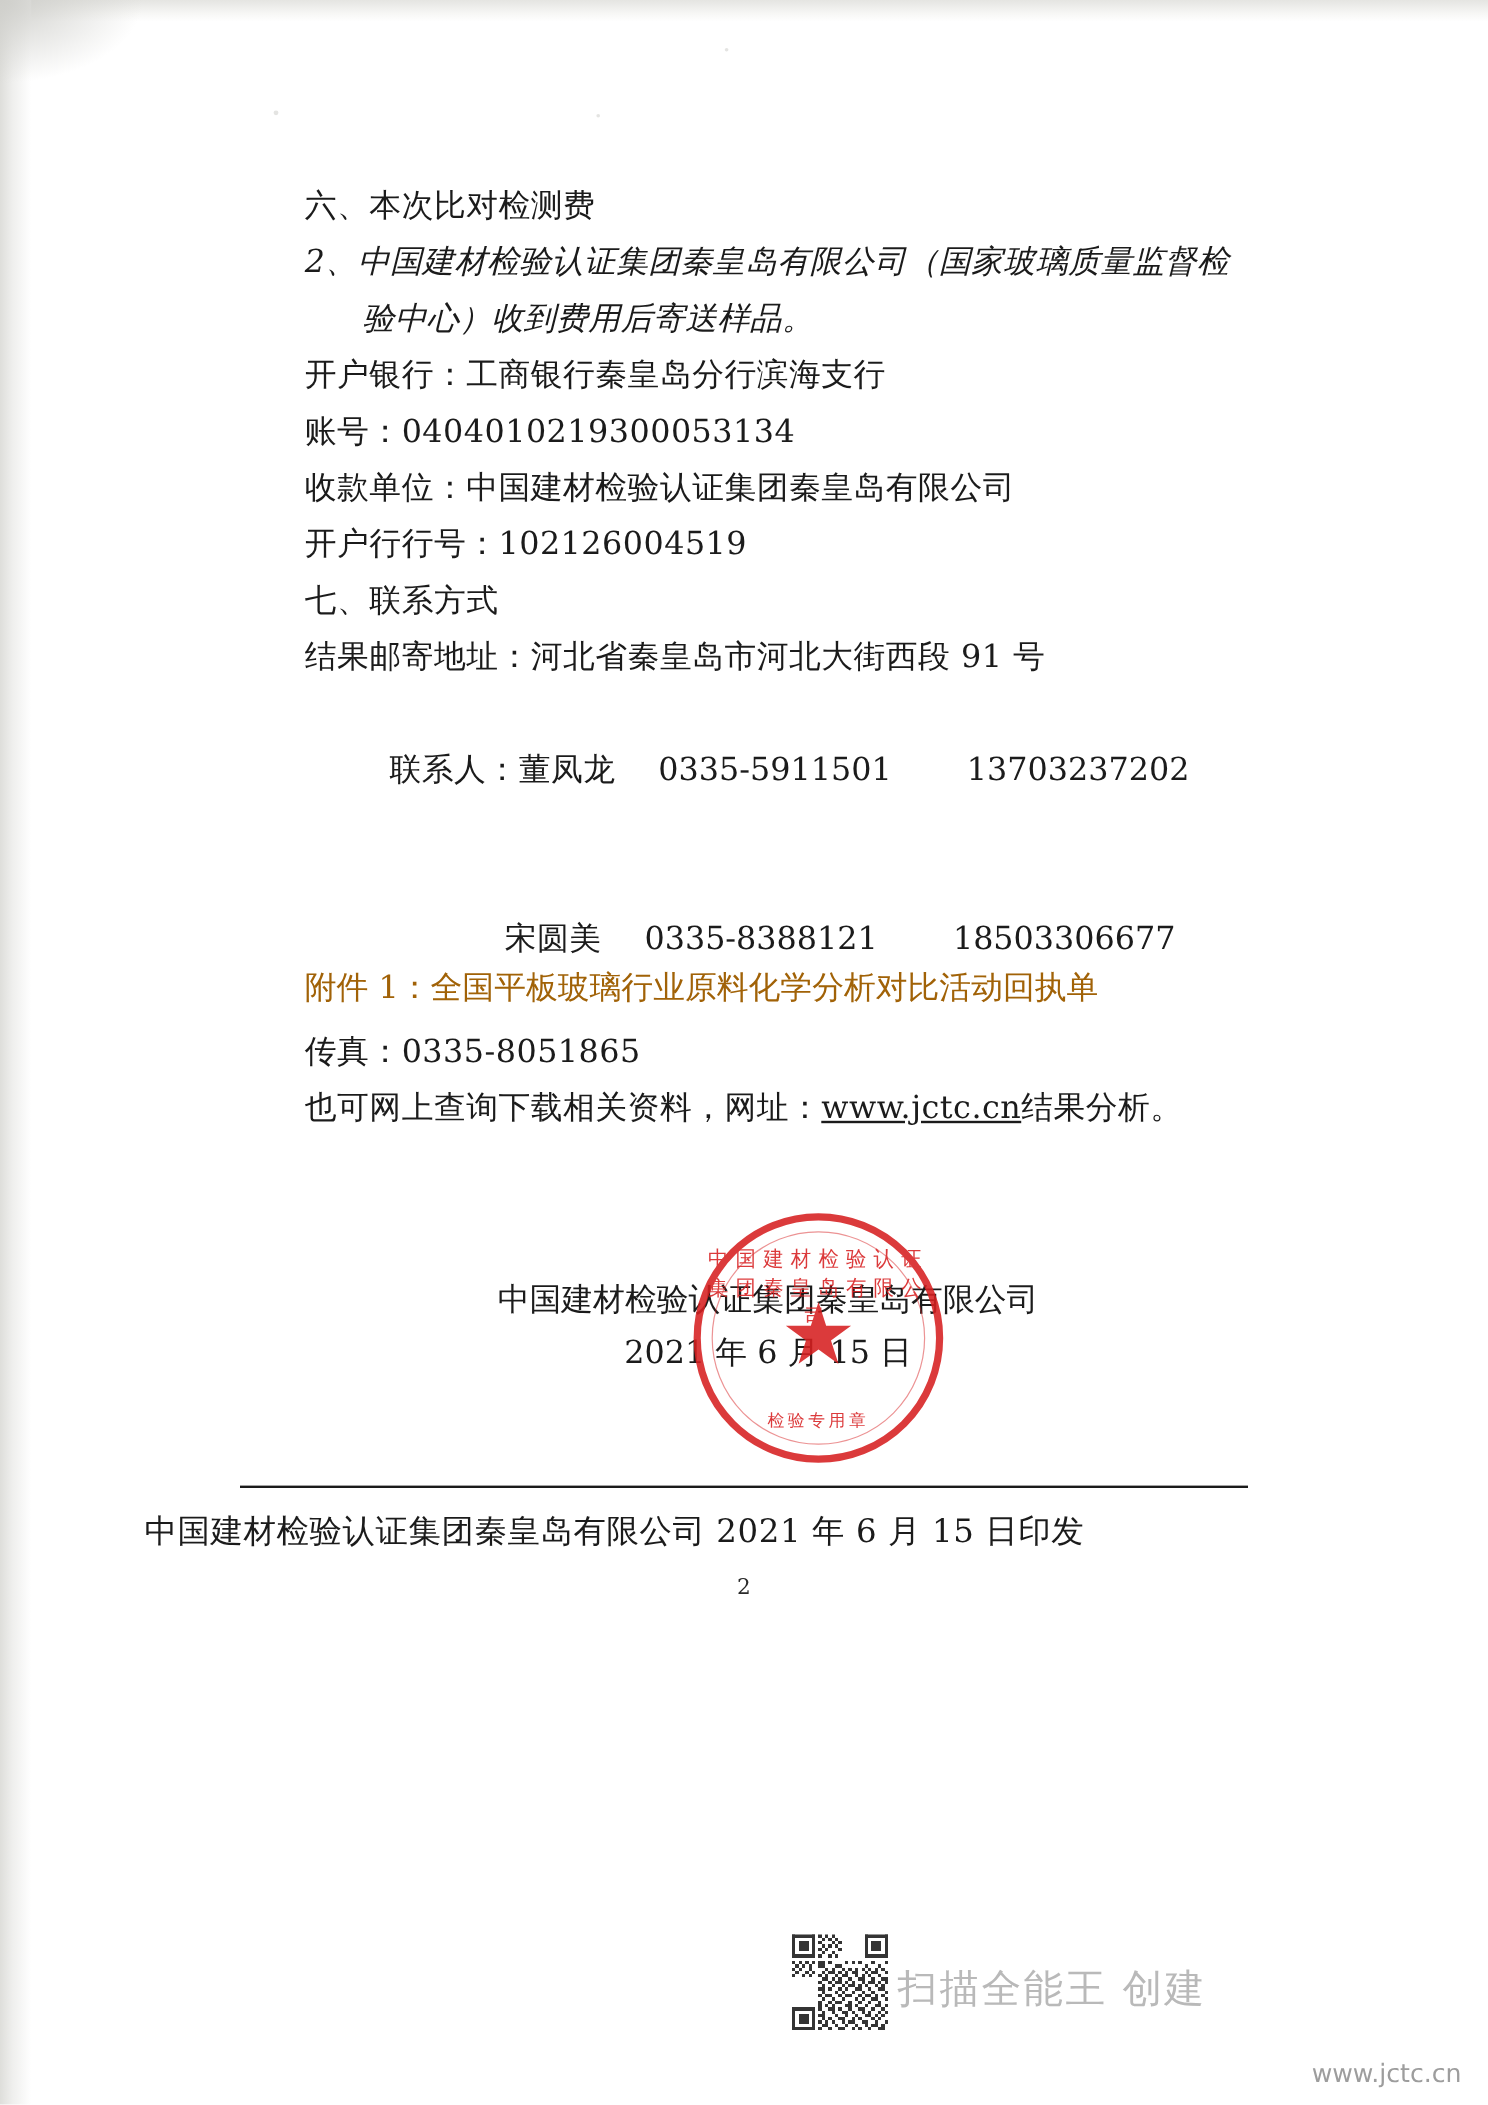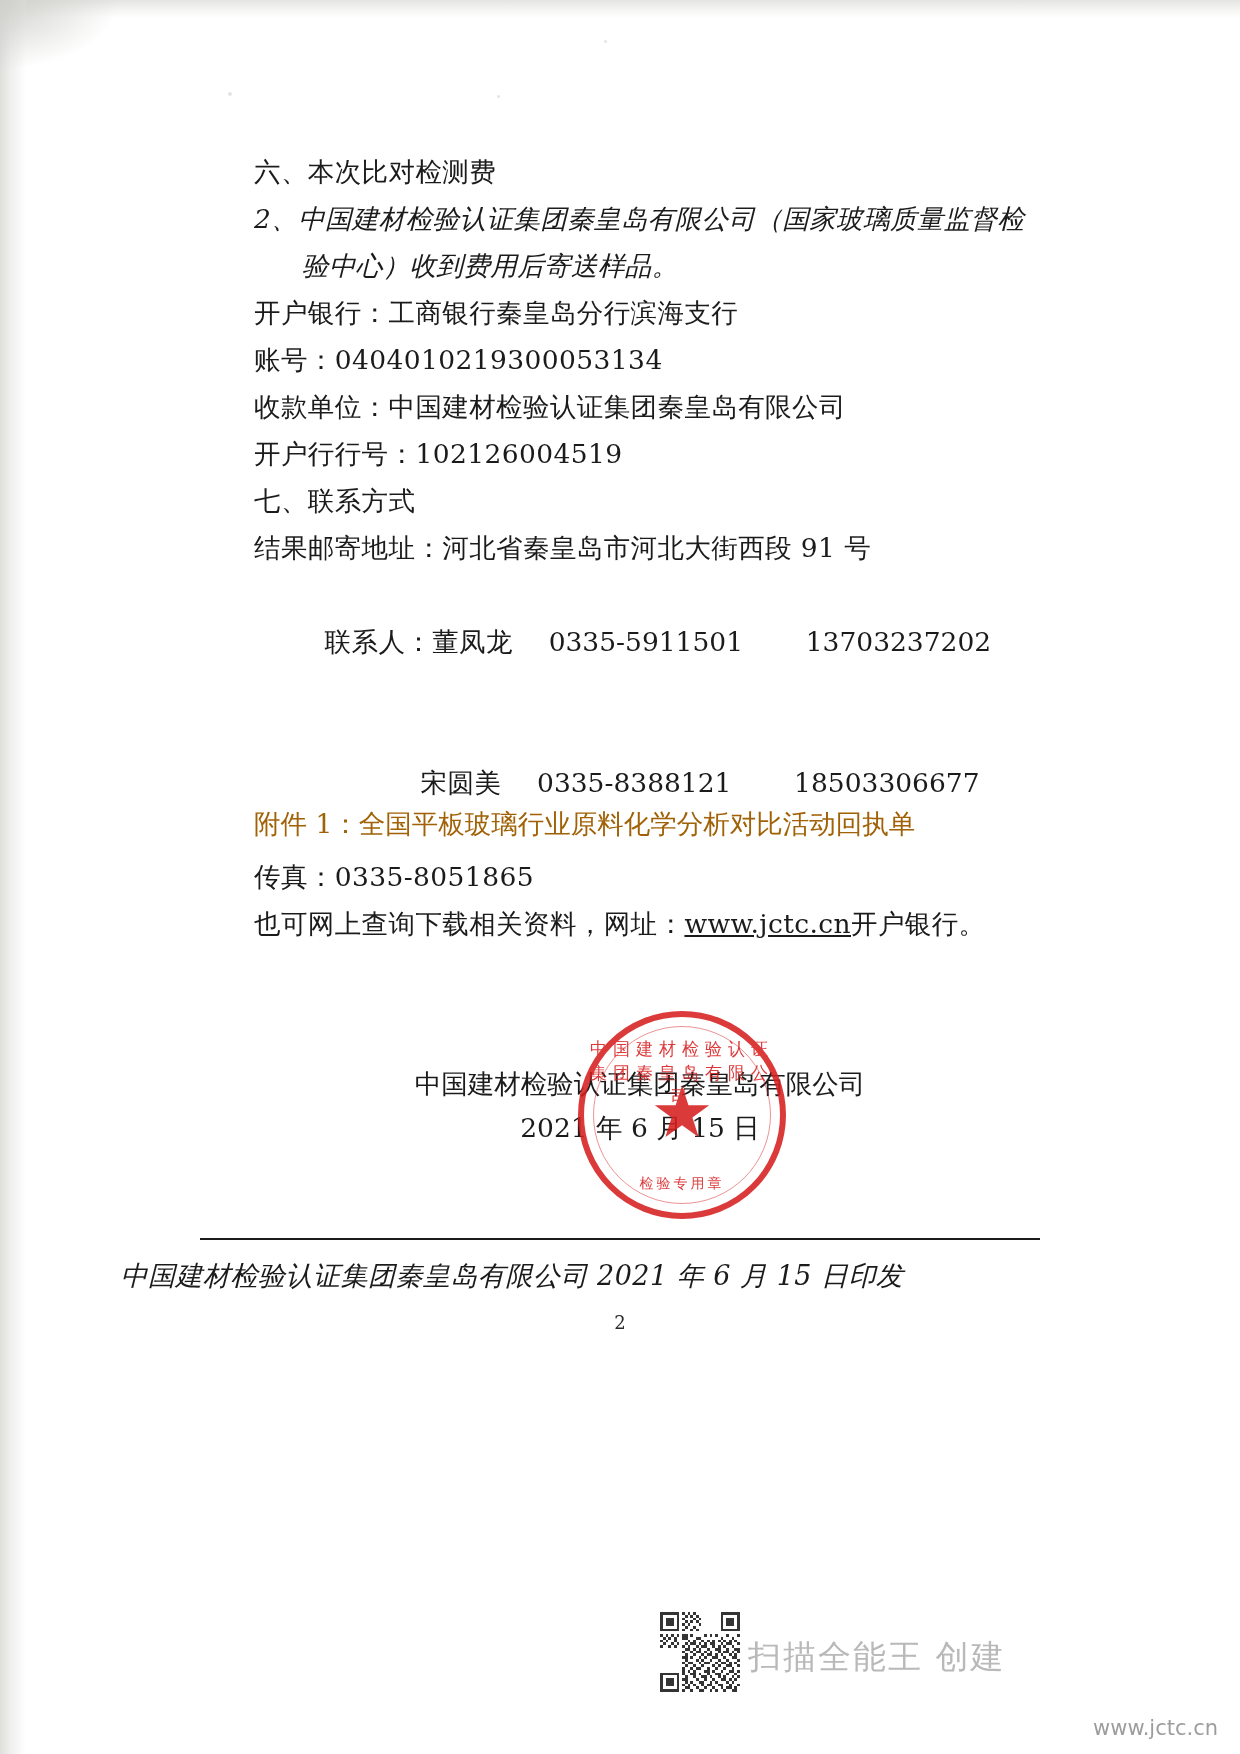--- a/index.html
+++ b/index.html
@@ -176,21 +176,20 @@
   }
   .footer-line {
     position: absolute;
     left: 0;
     top: 1258px;
     width: 1024px;
     text-align: center;
     font-size: 27px;
     color: #1b1b1b;
     letter-spacing: .5px;
-    font-style: italic;
   }
   .page-no {
     position: absolute;
     left: 0;
     top: 1312px;
     width: 1240px;
     text-align: center;
     font-size: 18px;
     color: #2a2a2a;
   }
@@ -256,21 +255,21 @@
     <div class="contact-grid">
       <div class="contact-row indent">
         <span>联系人：</span><span>董凤龙</span><span>　 </span><span class="nums">0335-5911501</span><span>　　 </span><span class="nums">13703237202</span>
       </div>
       <div class="contact-row indent" style="padding-left:144px;">
         <span>宋圆美</span><span>　 </span><span class="nums">0335-8388121</span><span>　　 </span><span class="nums">18503306677</span>
       </div>
     </div>
 
     <p class="p indent">传真：0335-8051865</p>
-    <p class="p indent"><span>也可网上查询下载相关资料，网址：</span><span class="link">www.jctc.cn</span><span>开户银行。</span></p>
+    <p class="p indent"><span>也可网上查询下载相关资料，网址：</span><span class="link">www.jctc.cn</span><span>结果分析。</span></p>
   </div>
 
   <div class="attach-block">
     <p class="p indent">附件 1：全国平板玻璃行业原料化学分析对比活动回执单</p>
   </div>
 
   <div class="sign-block">
     <div class="sign-line">中国建材检验认证集团秦皇岛有限公司</div>
     <div class="sign-line">2021 年 6 月 15 日</div>
   </div>

